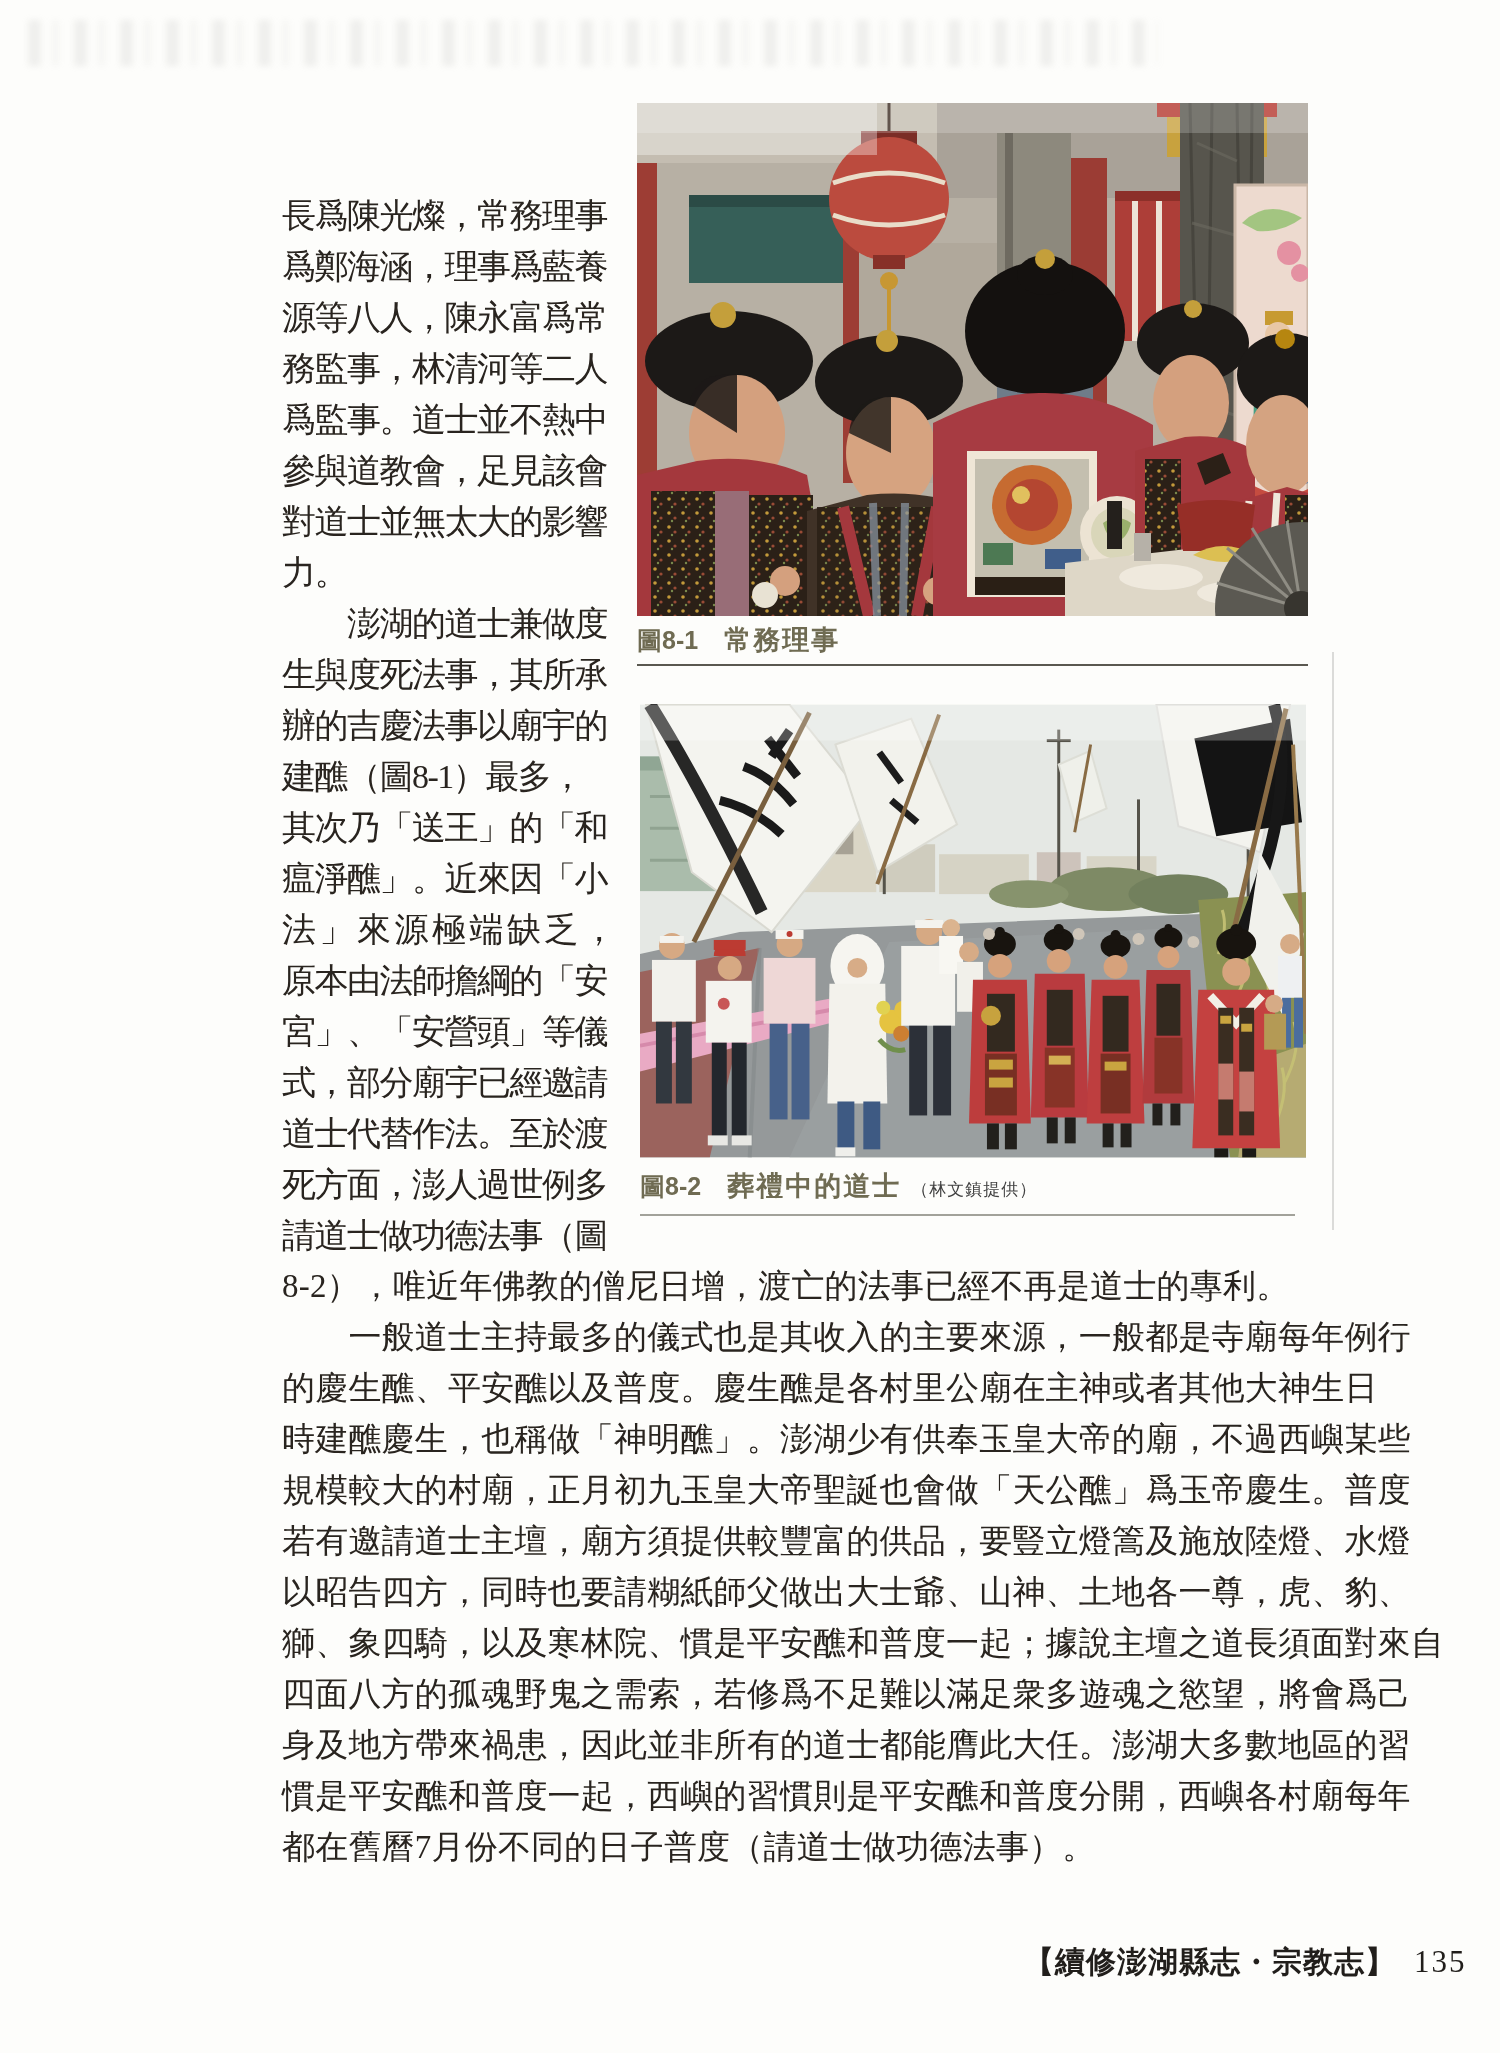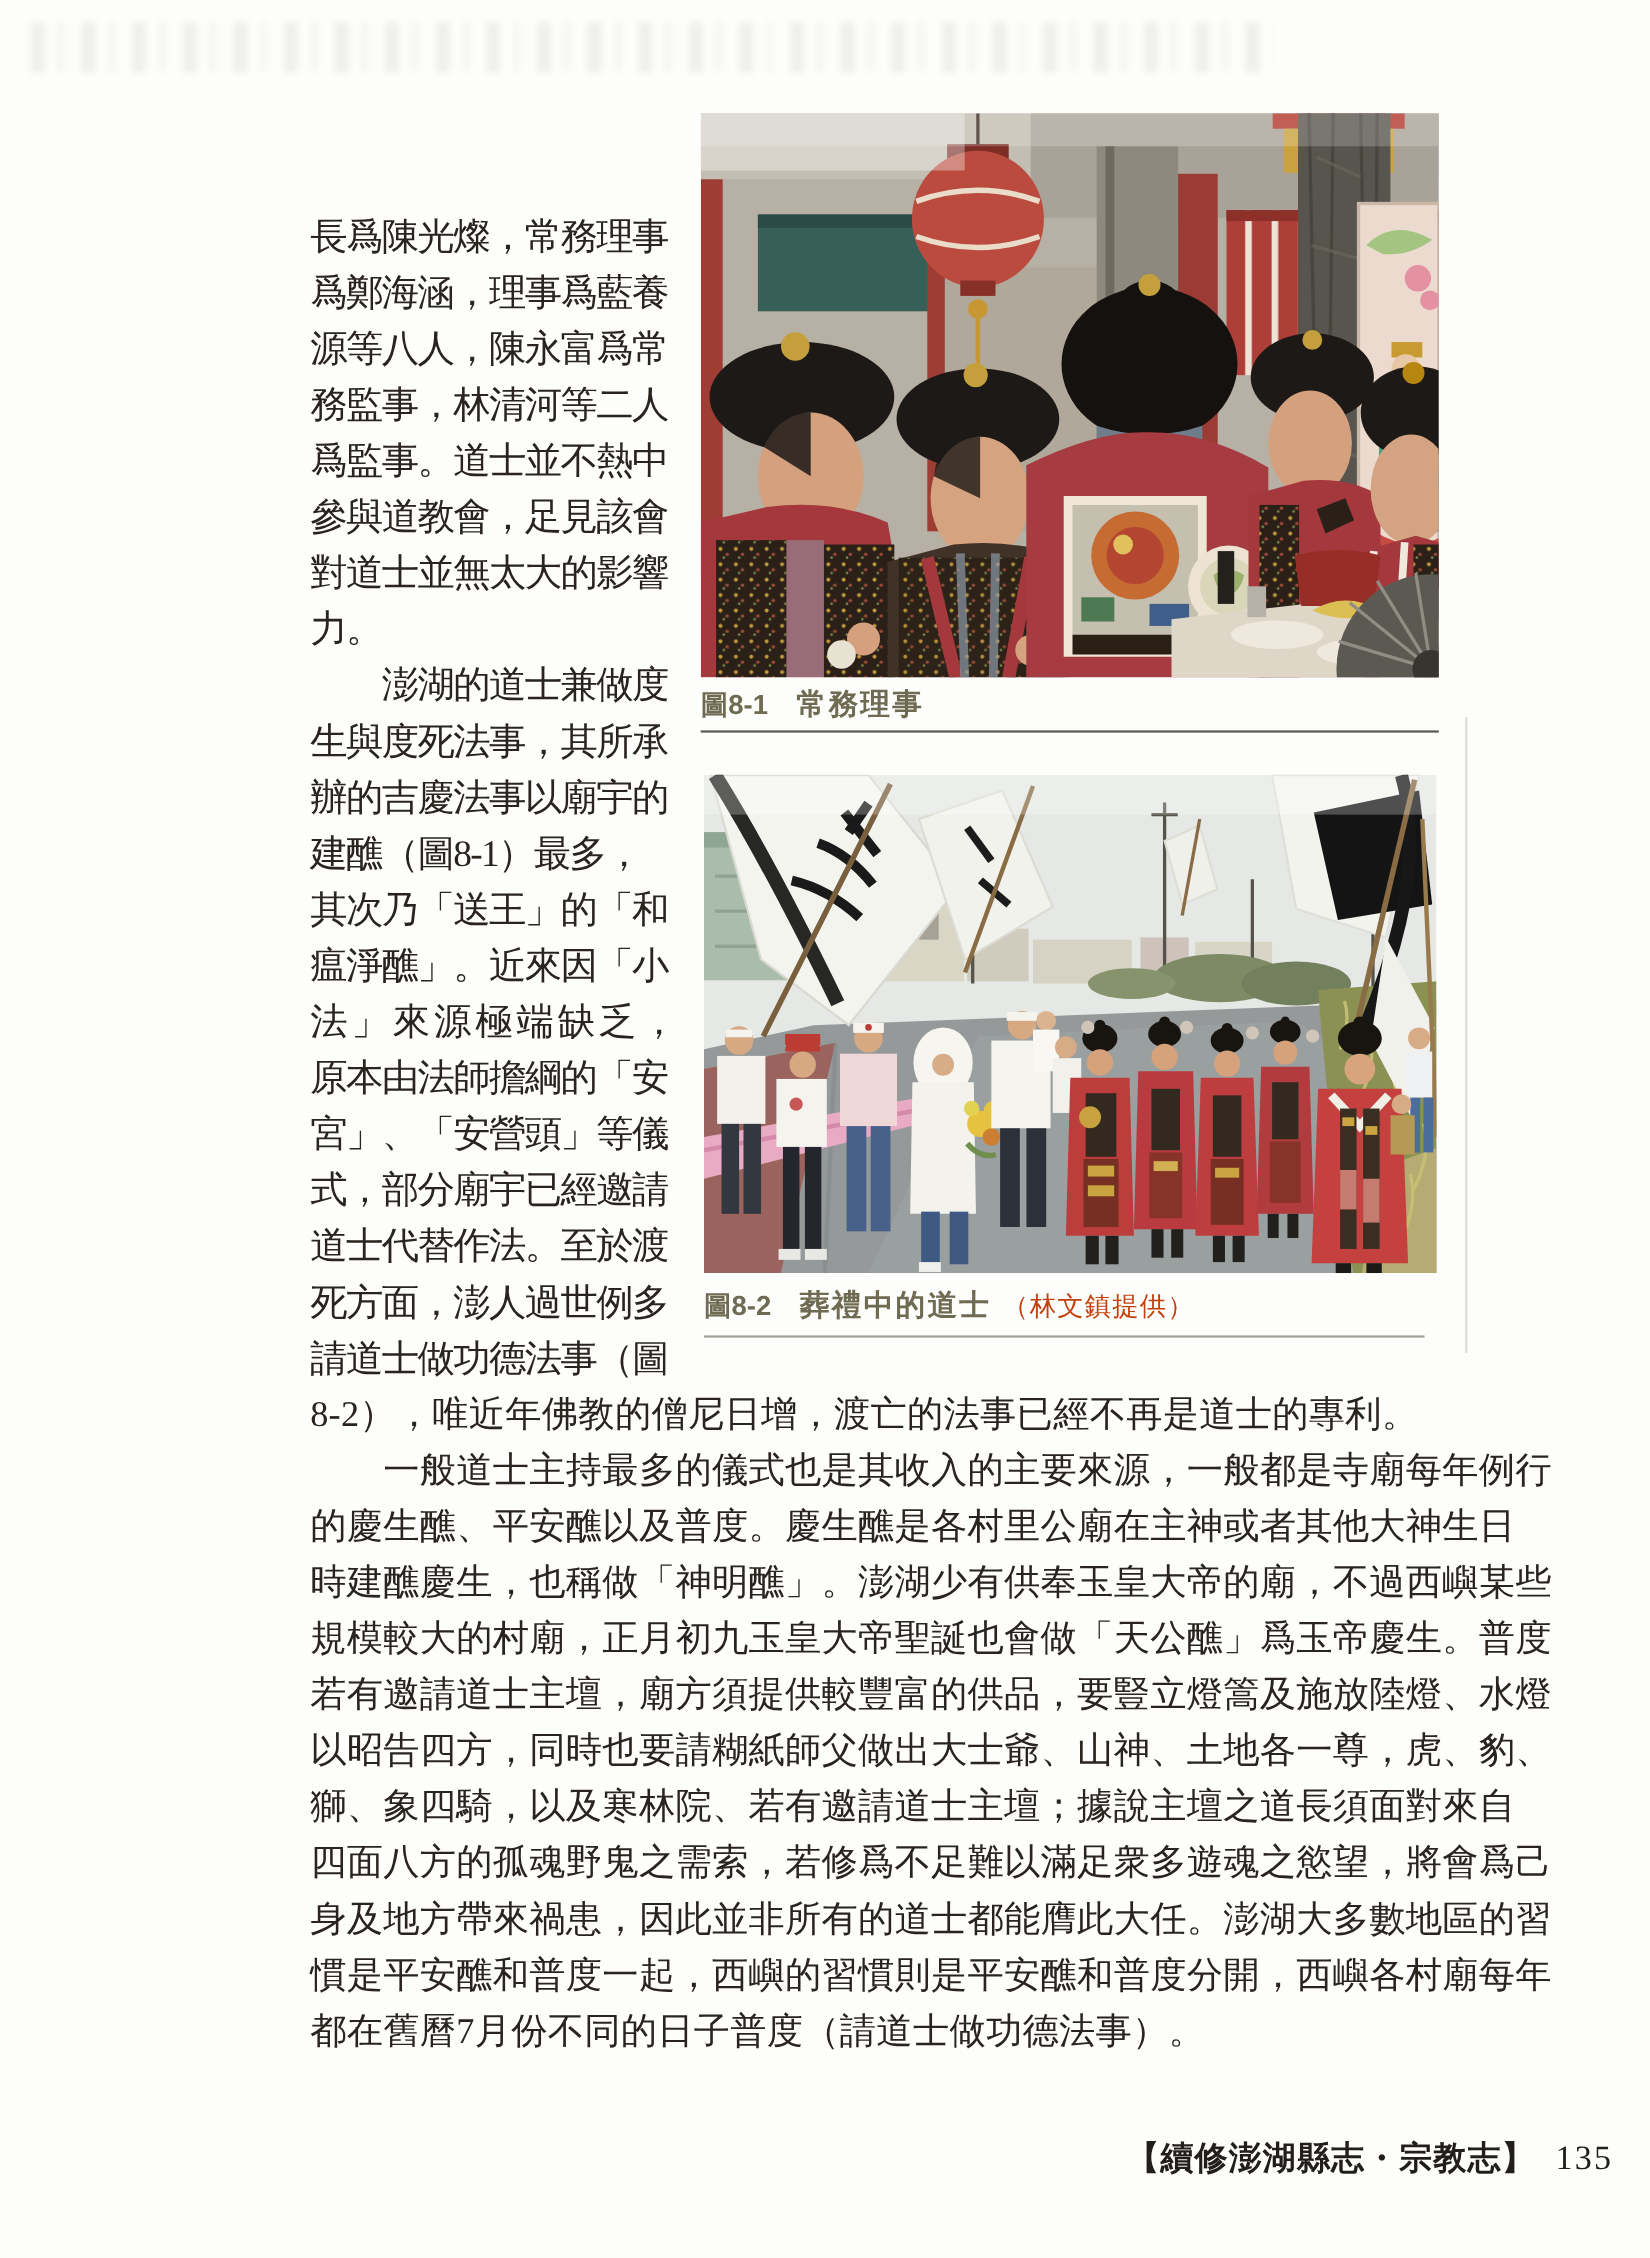--- a/index.html
+++ b/index.html
@@ -28,21 +28,21 @@
   .bodytext .ln{height:51px;line-height:51px;font-size:33px;letter-spacing:0.2px;white-space:nowrap;}
   
   .photo{position:absolute;overflow:hidden;filter:saturate(0.96) blur(0.4px);}
   .photo svg{display:block;}
   .caption{
     position:absolute;font-family:"Liberation Sans","DejaVu Sans",sans-serif;
     color:#6f6b52;white-space:nowrap;
   }
   .caption .flabel{font-size:25px;font-weight:600;}
   .caption .ftitle{font-size:27px;font-weight:700;margin-left:26px;letter-spacing:2px;}
-  .caption .fcredit{font-size:24px;font-weight:400;color:#c2410c;margin-left:10px;letter-spacing:1px;}
+  .caption .fcredit{font-size:17px;font-weight:400;color:#404040;margin-left:10px;letter-spacing:1px;}
   .cap-rule{position:absolute;height:2px;}
   .rule-1{background:#5a5850;}
   .rule-2{background:#a2a29a;}
   
   .footer{
     position:absolute;left:1012px;top:1942px;font-size:30px;white-space:nowrap;
     color:#211e1b;font-weight:600;letter-spacing:1px;margin-left:12px;
   }
   .footer .pageno{margin-left:18px;font-size:31px;font-weight:400;letter-spacing:2px;}
 </style>
@@ -432,21 +432,21 @@
   <div class="cap-rule rule-2" style="left:640px;top:1214px;width:655px;"></div>
 
   <div class="bodytext">
     <div class="ln">8-2），唯近年佛教的僧尼日增，渡亡的法事已經不再是道士的專利。</div>
     <div class="ln">　　一般道士主持最多的儀式也是其收入的主要來源，一般都是寺廟每年例行</div>
     <div class="ln">的慶生醮、平安醮以及普度。慶生醮是各村里公廟在主神或者其他大神生日</div>
     <div class="ln">時建醮慶生，也稱做「神明醮」。澎湖少有供奉玉皇大帝的廟，不過西嶼某些</div>
     <div class="ln">規模較大的村廟，正月初九玉皇大帝聖誕也會做「天公醮」爲玉帝慶生。普度</div>
     <div class="ln">若有邀請道士主壇，廟方須提供較豐富的供品，要豎立燈篙及施放陸燈、水燈</div>
     <div class="ln">以昭告四方，同時也要請糊紙師父做出大士爺、山神、土地各一尊，虎、豹、</div>
-    <div class="ln">獅、象四騎，以及寒林院、若有邀請道士主壇；據說主壇之道長須面對來自</div>
+    <div class="ln">獅、象四騎，以及寒林院、慣是平安醮和普度一起；據說主壇之道長須面對來自</div>
     <div class="ln">四面八方的孤魂野鬼之需索，若修爲不足難以滿足衆多遊魂之慾望，將會爲己</div>
     <div class="ln">身及地方帶來禍患，因此並非所有的道士都能膺此大任。澎湖大多數地區的習</div>
     <div class="ln">慣是平安醮和普度一起，西嶼的習慣則是平安醮和普度分開，西嶼各村廟每年</div>
     <div class="ln">都在舊曆7月份不同的日子普度（請道士做功德法事）。</div>
   </div>
 
   <div class="footer">
     <span>【續修澎湖縣志・宗教志】</span><span class="pageno">135</span>
   </div>
 

